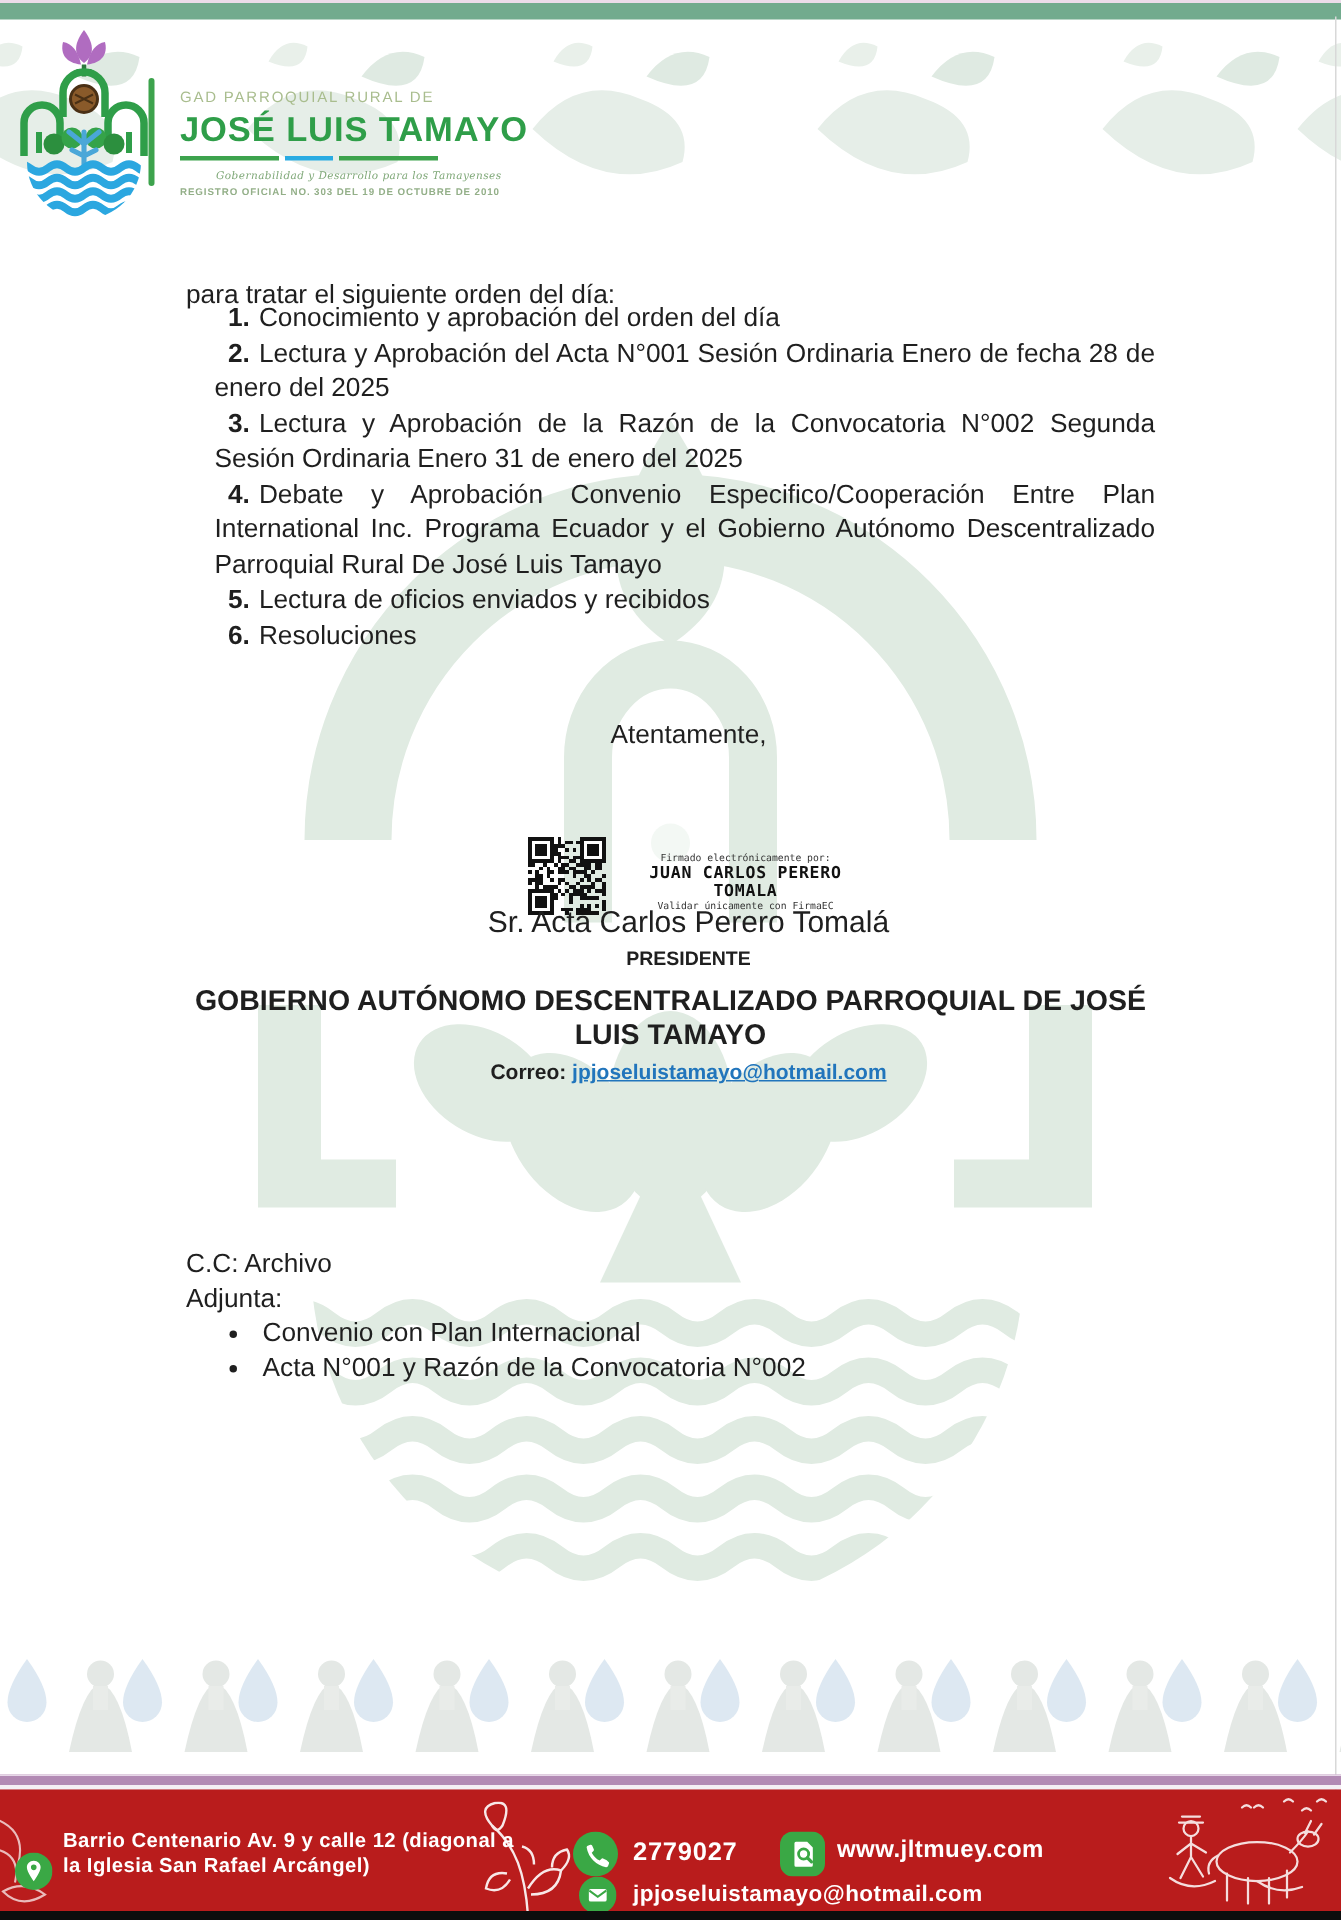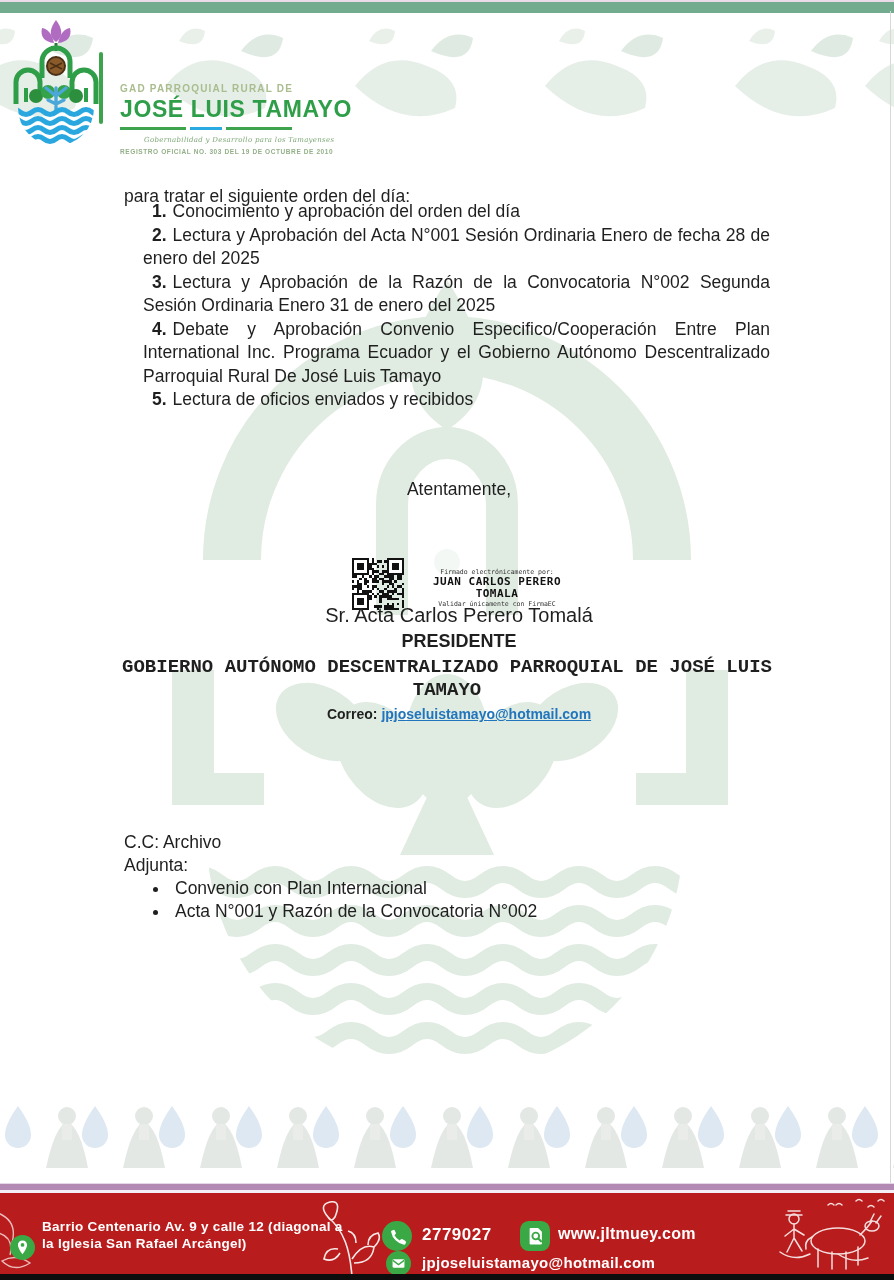--- a/index.html
+++ b/index.html
@@ -9,21 +9,21 @@
   .topbar{position:absolute;top:0;left:0;right:0;height:11px;background:#72ab8e;border-top:2px solid #ecdcea;}
   .edge-line{position:absolute;top:11px;bottom:0;right:3px;width:1px;background:#d8d8d8;}
   
   .band-top{position:absolute;top:11px;left:0;}
   .band-bottom{position:absolute;top:1098px;left:0;}
   .wm-center{position:absolute;left:60px;top:270px;}
   
   .logo{position:absolute;left:6px;top:16px;}
   .hdr-divider{position:absolute;left:99px;top:52px;width:4px;height:72px;background:#3da34d;border-radius:2px;}
   .hdr-text{position:absolute;left:120px;top:60px;width:300px;}
-  .org-small{font-size:10px;font-weight:bold;letter-spacing:1.2px;color:#a9bd8e;margin-top:23px;}
+  .org-small{font-size:10px;font-weight:normal;letter-spacing:1.2px;color:#a9bd8e;}
   .org-name{font-size:23px;font-weight:bold;color:#2f9e49;letter-spacing:.6px;margin-top:2px;}
   .rule-row{display:flex;gap:4px;margin-top:4px;width:172px;align-items:center;}
   .rule-row .r1{width:66px;height:3px;background:#3da34d;}
   .rule-row .r2{width:32px;height:3px;background:#29abe2;}
   .rule-row .r3{width:66px;height:3px;background:#3da34d;}
   .slogan{font-family:"DejaVu Serif",serif;font-style:italic;font-size:7px;color:#7fa878;margin-top:6px;letter-spacing:.3px;padding-left:24px;}
   .registry{font-size:6.5px;color:#93af88;letter-spacing:.6px;margin-top:4px;font-weight:bold;}
   
   .intro{position:absolute;left:124px;top:168px;font-size:17.5px;}
   .agenda{position:absolute;left:124px;top:200px;width:646px;font-size:17.5px;line-height:23.5px;}
@@ -32,23 +32,23 @@
   .centered{position:absolute;left:0;right:0;text-align:center;padding-left:24px;}
   .closing{top:479px;font-size:17.5px;}
   .motto{top:505px;font-size:17.5px;}
   
   .qr-row{position:absolute;left:352px;top:558px;display:flex;align-items:flex-start;}
   .qr-svg{width:52px;height:52px;}
   .qr-text{margin-left:3px;margin-top:10px;width:180px;text-align:center;}
   .qr-tiny{font-family:"DejaVu Sans Mono",monospace;font-size:6.5px;line-height:8px;color:#333;}
   .qr-name{font-family:"DejaVu Sans Mono",monospace;font-size:11px;font-weight:bold;line-height:12px;letter-spacing:.5px;color:#111;}
   .signer{top:604px;font-size:20px;}
-  .sig-title{top:631px;font-size:18px;font-weight:bold;}
+  .sig-title{top:631px;font-size:13px;font-weight:bold;}
   .sig-org{position:absolute;left:50%;transform:translateX(-50%);top:656px;width:650px;text-align:center;
-           font-size:19px;font-weight:bold;line-height:23px;font-family:Liberation Mono, monospace;}
+           font-size:19px;font-weight:bold;line-height:23px;}
   .email-line{top:706px;font-size:14px;font-weight:bold;}
   .email-line a{color:#2175bc;text-decoration:underline;font-weight:bold;}
   
   .cc-block{position:absolute;left:124px;top:831px;font-size:17.5px;line-height:23px;}
   .attach-list{margin:0;padding-left:46px;}
   .attach-list li{padding-left:5px;line-height:23px;}
   
   .stripe{position:absolute;top:1183px;left:0;right:0;height:6px;background:#b28ab4;
           border-top:1px solid #e7d7e8;border-bottom:3px solid #f4eff4;}
   .footer{position:absolute;top:1193px;left:0;right:0;height:92px;background:#b91c1c;}
@@ -201,20 +201,21 @@
   </header>
 
   <p class="intro">para tratar el siguiente orden del día:</p>
 
   <div class="agenda">
     <div class="agenda-item"><b class="num">1.</b><span>Conocimiento y aprobación del orden del día</span></div>
     <div class="agenda-item"><b class="num">2.</b><span>Lectura y Aprobación del Acta N°001 Sesión Ordinaria Enero de fecha 28 de enero del 2025</span></div>
     <div class="agenda-item"><b class="num">3.</b><span>Lectura y Aprobación de la Razón de la Convocatoria N°002 Segunda Sesión Ordinaria Enero 31 de enero del 2025</span></div>
     <div class="agenda-item"><b class="num">4.</b><span>Debate y Aprobación Convenio Especifico/Cooperación Entre Plan International Inc. Programa Ecuador y el Gobierno Autónomo Descentralizado Parroquial Rural De José Luis Tamayo</span></div>
     <div class="agenda-item"><b class="num">5.</b><span>Lectura de oficios enviados y recibidos</span></div>
+    <div class="agenda-item"><b class="num">6.</b><span>Resoluciones</span></div>
   </div>
 
   <div class="centered closing">Atentamente,</div>
 
   <div class="qr-row">
     <svg class="qr-svg" viewBox="0 0 21 21" fill="#111" shape-rendering="crispEdges">
         <rect x="8" y="0" width="1" height="1"></rect>
         <rect x="8" y="1" width="1" height="1"></rect>
         <rect x="10" y="1" width="1" height="1"></rect>
         <rect x="11" y="1" width="1" height="1"></rect>

